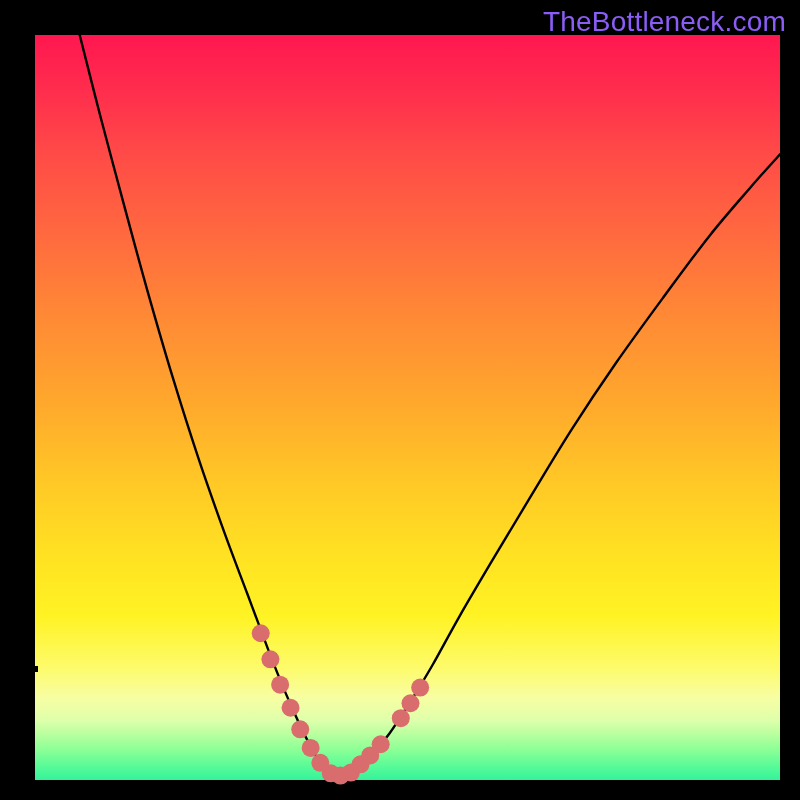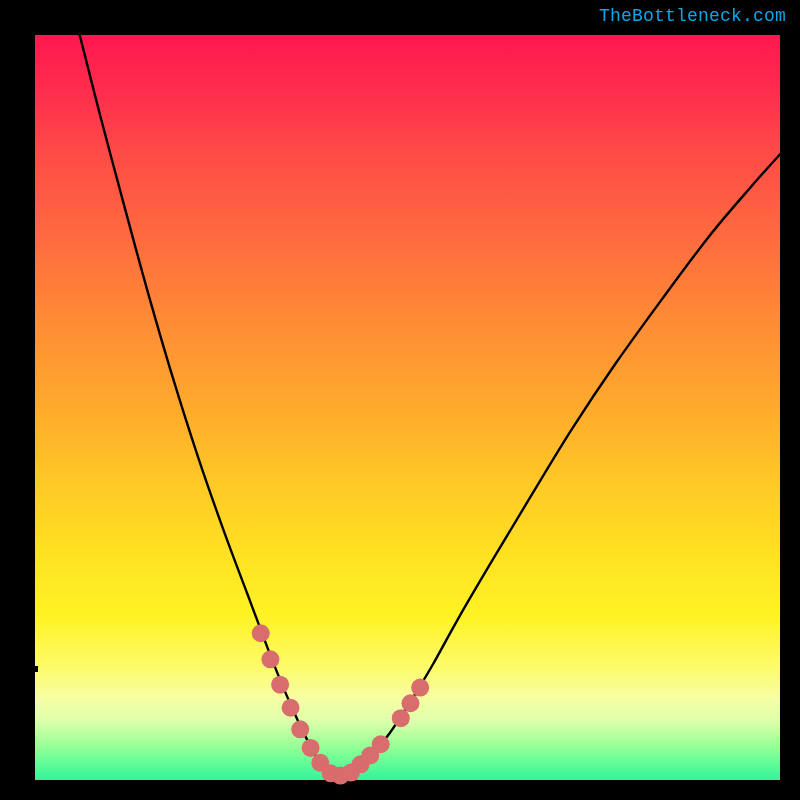--- a/index.html
+++ b/index.html
@@ -51,26 +51,25 @@
     left: 35px;
     top: 666px;
     width: 3px;
     height: 6px;
     background: #000;
   }
   .watermark {
     position: absolute;
     top: 6px;
     right: 14px;
-    color: #0ea5e9;
-    font-size: 18px;
+    color: #8b5cf6;
+    font-size: 28px;
     letter-spacing: 0.2px;
     font-weight: 400;
     user-select: none;
-    font-family: Liberation Mono, monospace;
   }
   svg.curve {
     position: absolute;
     left: 35px;
     top: 35px;
     width: 745px;
     height: 745px;
     overflow: visible;
   }
 </style>

